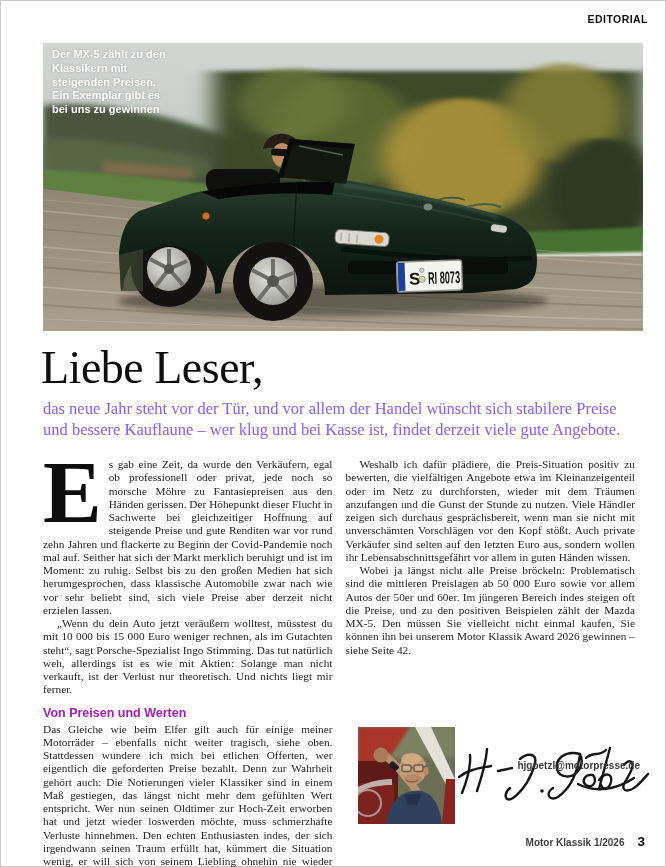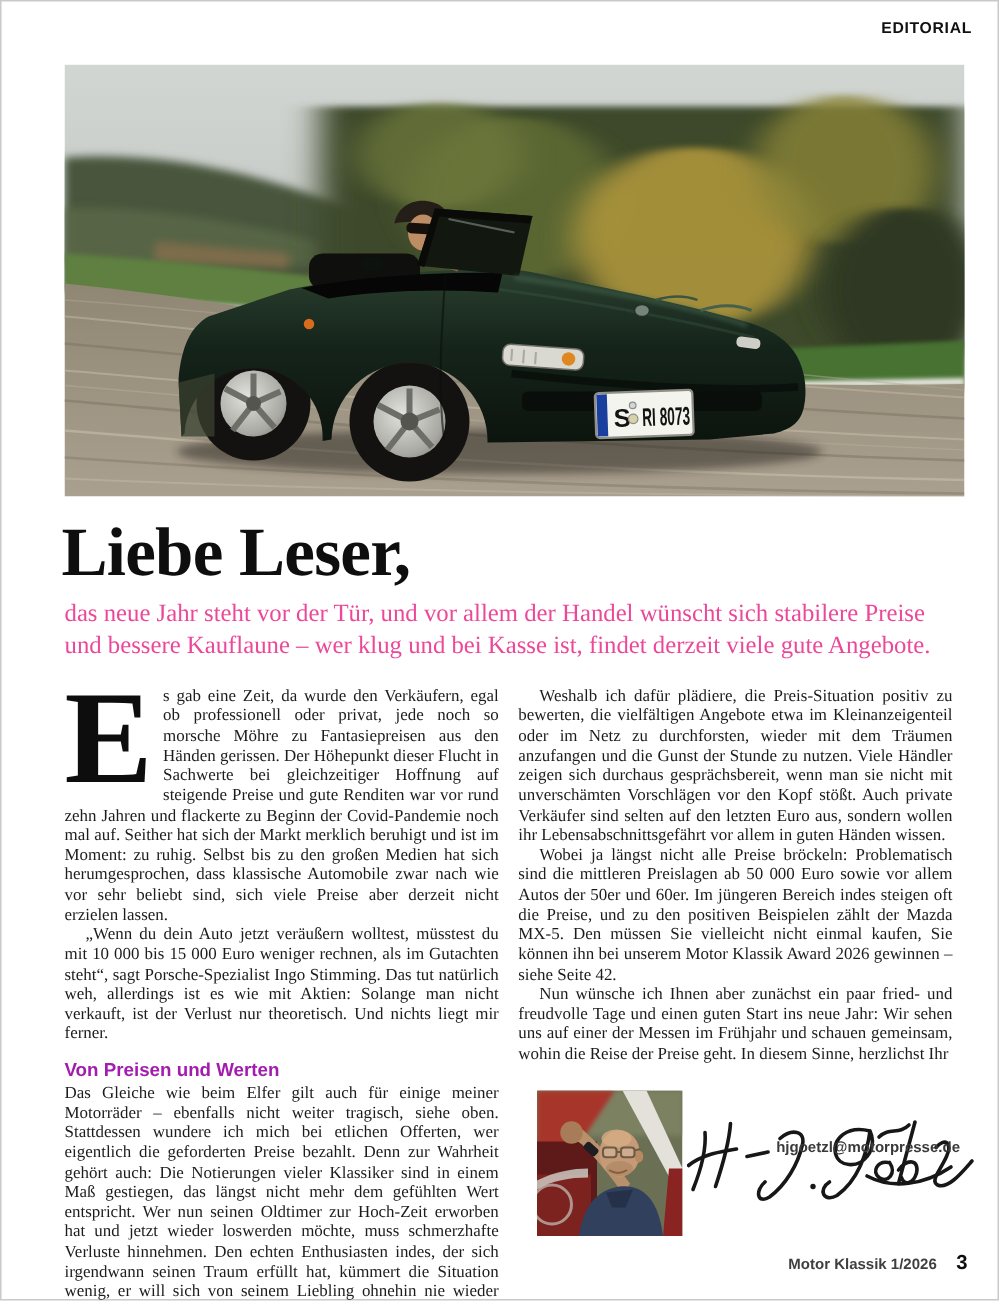--- a/index.html
+++ b/index.html
@@ -17,26 +17,26 @@
   .photo{position:absolute;left:43px;top:43px;width:600px;height:288px;}
   .photo svg{display:block;}
   .caption{
     position:absolute;left:9px;top:5px;color:#ffffff;
     font-family:"Liberation Sans",sans-serif;font-weight:600;
     font-size:11px;line-height:13.8px;text-shadow:0 0 2px rgba(60,60,60,.35);
   }
   .caption span{display:block;}
   .headline{
     position:absolute;left:41px;top:341px;margin:0;
-    font-family:"Liberation Serif",serif;font-weight:bold;
+    font-family:"Liberation Serif",serif;font-weight:normal;
     font-size:46px;letter-spacing:-.5px;color:#0e0e0e;
   }
   .intro{
     position:absolute;left:43px;top:398px;width:596px;margin:0;
-    font-size:16.5px;line-height:21px;color:#ec4899;
+    font-size:16.5px;line-height:21px;color:#8b5cf6;
   }
   .columns{
     position:absolute;left:43px;top:458px;width:592px;
     display:flex;gap:13px;
   }
   .col{width:289.5px;}
   .col p{
     margin:0;text-align:justify;
     font-size:11.3px;line-height:13.25px;color:#1c1c1c;
   }
@@ -218,37 +218,43 @@
         <g transform="rotate(-2 386 233)">
           <rect x="354" y="218" width="65" height="30" rx="2.5" fill="#f4f4ef" stroke="#8f8f88" stroke-width="1.5"></rect>
           <rect x="355" y="219" width="7" height="28" fill="#1a3f9e"></rect>
           <text x="366" y="241" font-family="Liberation Sans, sans-serif" font-size="17" font-weight="bold" fill="#131313">S</text>
           <circle cx="379" cy="236" r="3.2" fill="#d8d2a8" stroke="#8f8f88" stroke-width=".8"></circle>
           <circle cx="379" cy="227" r="2.2" fill="#cfd4de" stroke="#8f8f88" stroke-width=".8"></circle>
           <text x="385" y="241" font-family="Liberation Sans, sans-serif" font-size="17" font-weight="bold" fill="#131313" textLength="32" lengthAdjust="spacingAndGlyphs">RI 8073</text>
         </g>
       </g>
     </svg>
+    <div class="caption">
+      <span>Der MX-5 zählt zu den</span>
+      <span>Klassikern mit</span>
+      <span>steigenden Preisen.</span>
+      <span>Ein Exemplar gibt es</span>
+      <span>bei uns zu gewinnen</span>
+    </div>
   </div>
 
   <h1 class="headline">Liebe Leser,</h1>
 
   <p class="intro">das neue Jahr steht vor der Tür, und vor allem der Handel wünscht sich stabilere Preise und bessere Kauflaune – wer klug und bei Kasse ist, findet derzeit viele gute Angebote.</p>
 
   <div class="columns">
     <div class="col">
       <p><span class="dropcap">E</span><span>s gab eine Zeit, da wurde den Verkäufern, egal ob professionell oder privat, jede noch so morsche Möhre zu Fantasiepreisen aus den Händen gerissen. Der Höhepunkt dieser Flucht in Sachwerte bei gleichzeitiger Hoffnung auf steigende Preise und gute Renditen war vor rund zehn Jahren und flackerte zu Beginn der Covid-Pandemie noch mal auf. Seither hat sich der Markt merklich beruhigt und ist im Moment: zu ruhig. Selbst bis zu den großen Medien hat sich herumgesprochen, dass klassische Automobile zwar nach wie vor sehr beliebt sind, sich viele Preise aber derzeit nicht erzielen lassen.</span></p>
       <p class="indent">„Wenn du dein Auto jetzt veräußern wolltest, müsstest du mit 10&nbsp;000 bis 15&nbsp;000 Euro weniger rechnen, als im Gutachten steht“, sagt Porsche-Spezialist Ingo Stimming. Das tut natürlich weh, allerdings ist es wie mit Aktien: Solange man nicht verkauft, ist der Verlust nur theoretisch. Und nichts liegt mir ferner.</p>
       <div class="subhead">Von Preisen und Werten</div>
       <p>Das Gleiche wie beim Elfer gilt auch für einige meiner Motorräder – ebenfalls nicht weiter tragisch, siehe oben. Stattdessen wundere ich mich bei etlichen Offerten, wer eigentlich die geforderten Preise bezahlt. Denn zur Wahrheit gehört auch: Die Notierungen vieler Klassiker sind in einem Maß gestiegen, das längst nicht mehr dem gefühlten Wert entspricht. Wer nun seinen Oldtimer zur Hoch-Zeit erworben hat und jetzt wieder loswerden möchte, muss schmerzhafte Verluste hinnehmen. Den echten Enthusiasten indes, der sich irgendwann seinen Traum erfüllt hat, kümmert die Situation wenig, er will sich von seinem Liebling ohnehin nie wieder trennen.</p>
     </div>
     <div class="col">
       <p class="indent">Weshalb ich dafür plädiere, die Preis-Situation positiv zu bewerten, die vielfältigen Angebote etwa im Kleinanzeigenteil oder im Netz zu durchforsten, wieder mit dem Träumen anzufangen und die Gunst der Stunde zu nutzen. Viele Händler zeigen sich durchaus gesprächsbereit, wenn man sie nicht mit unverschämten Vorschlägen vor den Kopf stößt. Auch private Verkäufer sind selten auf den letzten Euro aus, sondern wollen ihr Lebensabschnittsgefährt vor allem in guten Händen wissen.</p>
       <p class="indent">Wobei ja längst nicht alle Preise bröckeln: Problematisch sind die mittleren Preislagen ab 50&nbsp;000 Euro sowie vor allem Autos der 50er und 60er. Im jüngeren Bereich indes steigen oft die Preise, und zu den positiven Beispielen zählt der Mazda MX-5. Den müssen Sie vielleicht nicht einmal kaufen, Sie können ihn bei unserem Motor Klassik Award 2026 gewinnen – siehe Seite 42.</p>
-      <p class="indent">Nun wünsche ich Ihnen aber zunächst ein paar fried- und freudvolle Tage und einen guten Start ins neue Jahr: Wir sehen uns auf einer der Messen im Frühjahr und schauen gemeinsam, wohin die Reise der Preise geht. In diesem Sinne, herzlichst Ihr</p>
     </div>
   </div>
 
   <div class="editor-photo">
     <svg width="97" height="97" viewBox="0 0 97 97">
       <defs>
         <filter id="pblur" x="-20%" y="-20%" width="140%" height="140%">
             <feGaussianBlur stdDeviation="1.5"></feGaussianBlur>
           </filter>
       </defs>

